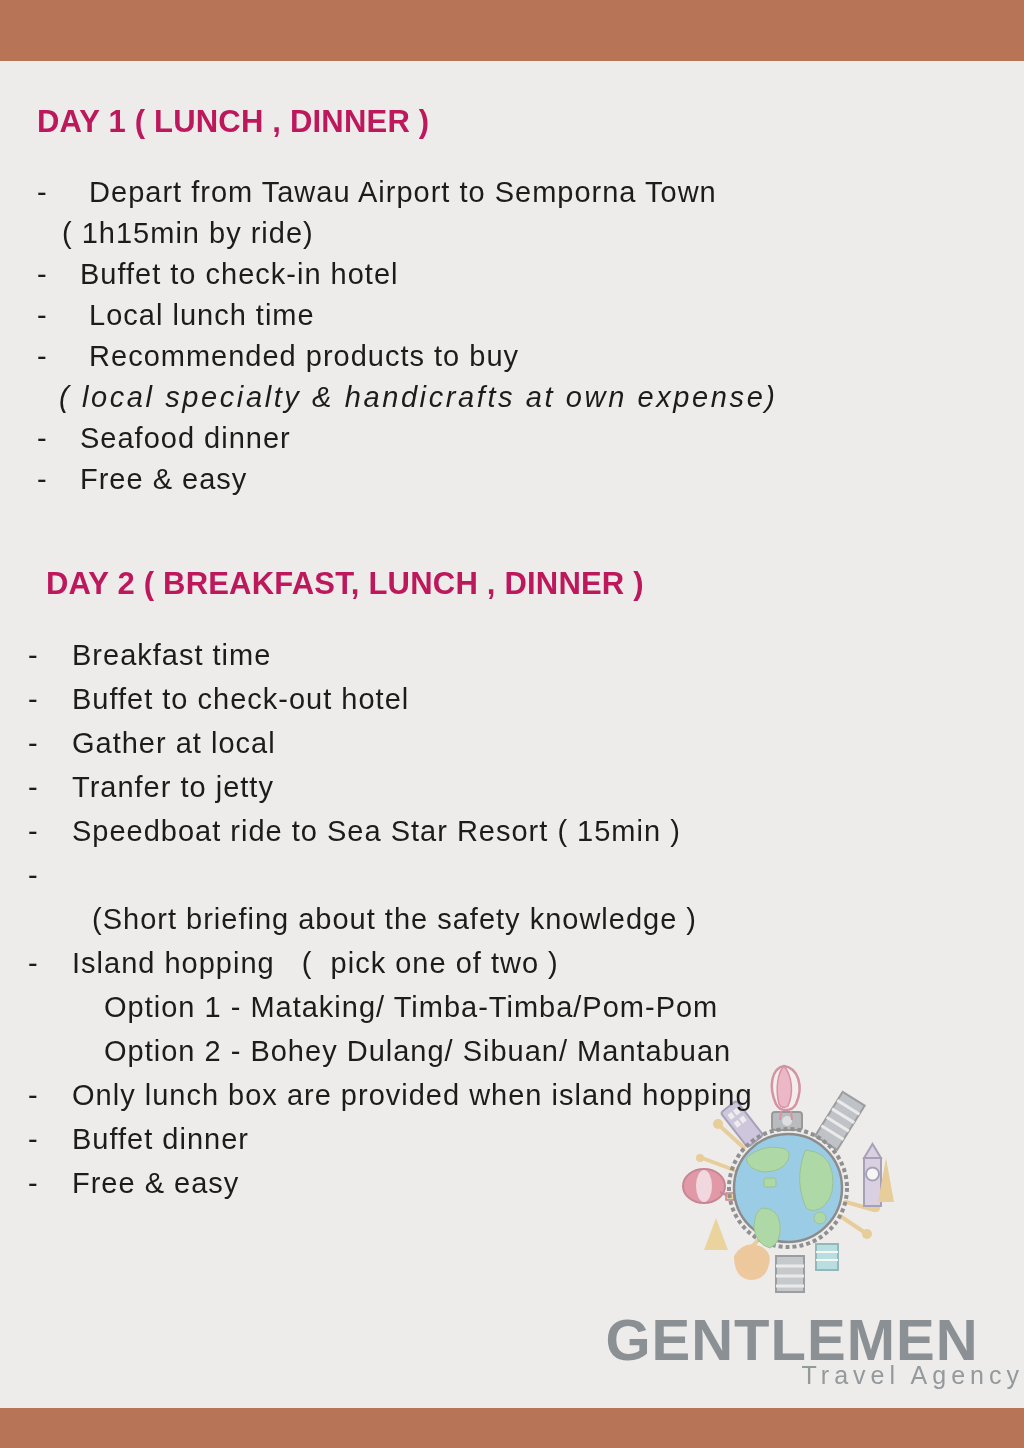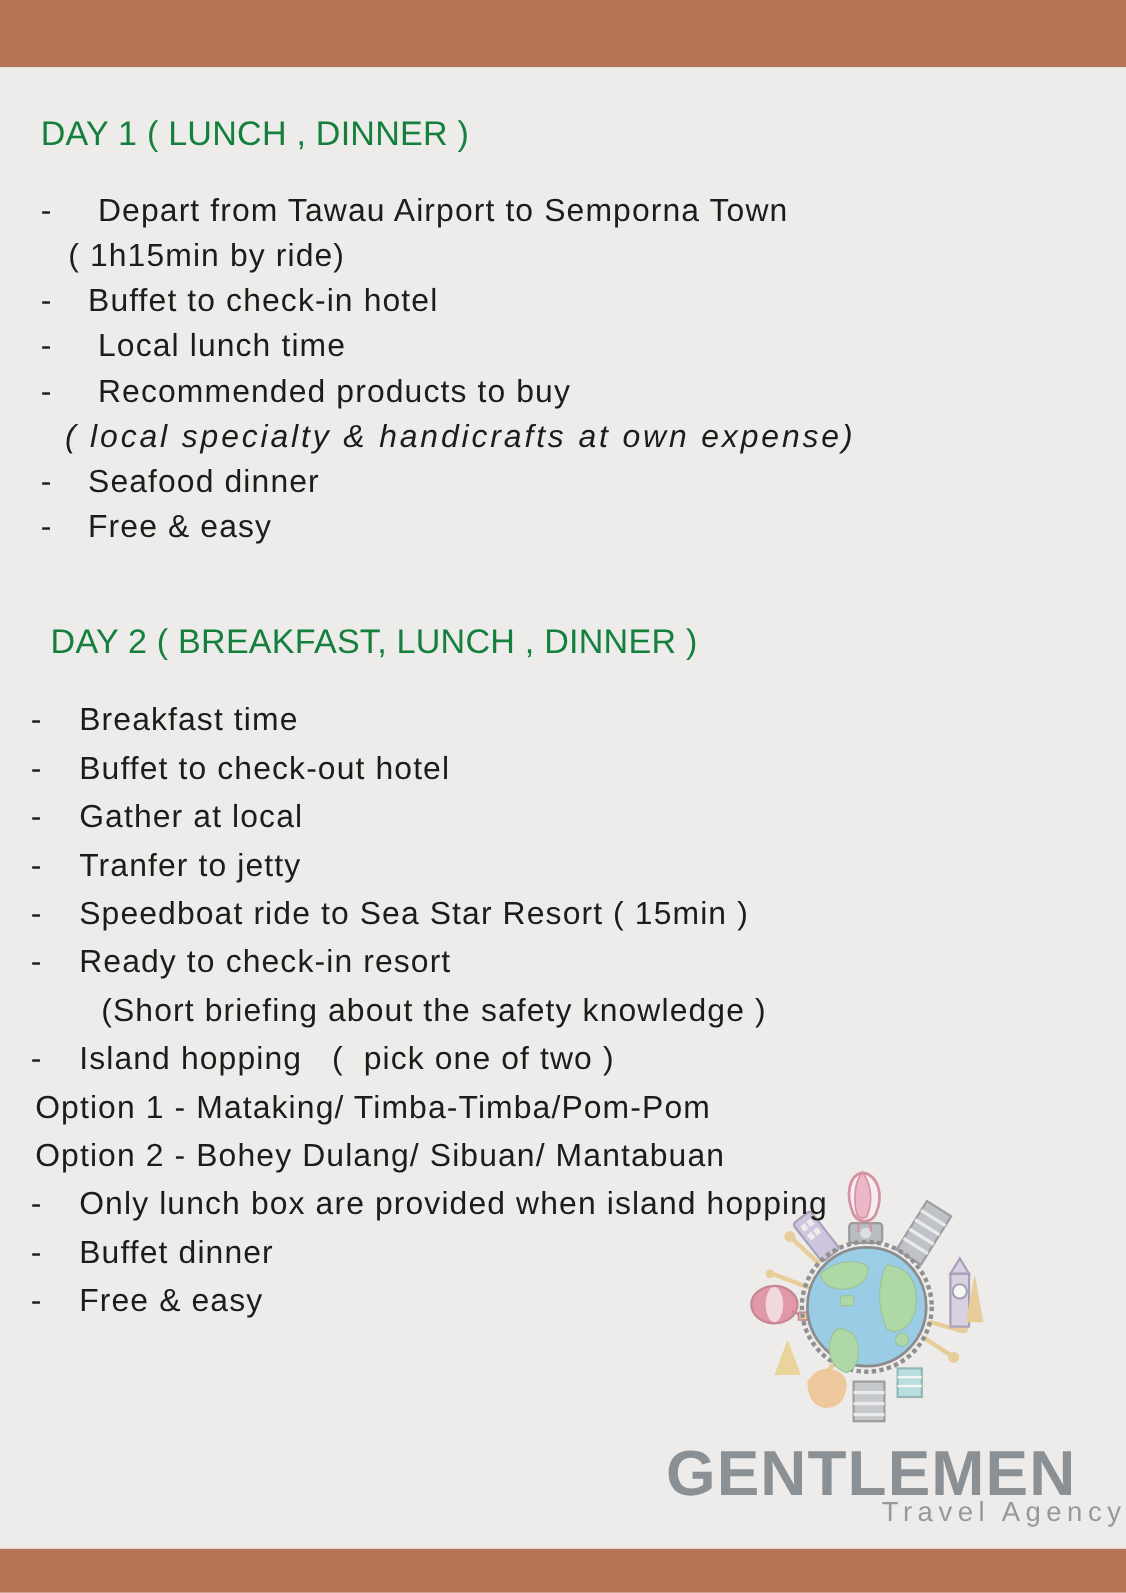--- a/index.html
+++ b/index.html
@@ -14,22 +14,22 @@
   .bar {
     position: absolute; left: 0; right: 0;
     background: #B87456;
   }
   #top-bar { top: 0; height: 61px; }
   #bottom-bar { bottom: 0; height: 40px; }
 
   .day-title {
     position: absolute;
     font-size: 31px;
-    font-weight: 400;
-    color: #15803d;
+    font-weight: 700;
+    color: #be185d;
     letter-spacing: 0.2px;
     white-space: pre;
     z-index: 2;
   }
   #day1-title { left: 37px; top: 104px; }
   #day2-title { left: 46px; top: 566px; }
 
   .list {
     position: absolute;
     left: 0; right: 0;
@@ -50,21 +50,21 @@
   .dash { flex: 0 0 auto; }
   #day1-list .dash { width: 43px; }
   #day2-list .dash { width: 44px; }
 
   .txt { white-space: pre-wrap; }
 
   
   #day1-list .row.cont-ride   { padding-left: 62px; }
   #day1-list .row.cont-spread { padding-left: 59px; letter-spacing: 2.6px; font-style: italic; }
   #day2-list .row.cont-short  { padding-left: 92px; }
-  #day2-list .row.cont-opt    { padding-left: 32px; }
+  #day2-list .row.cont-opt    { padding-left: 104px; }
 
   
   #logo-globe {
     position: absolute;
     left: 668px; top: 1060px;
     width: 240px; height: 240px;
     z-index: 1;
   }
   #brand-name {
     position: absolute;
@@ -145,21 +145,20 @@
   <div class="row">
     <span class="dash">-</span>
     <span class="txt">Tranfer to jetty</span>
   </div>
   <div class="row">
     <span class="dash">-</span>
     <span class="txt">Speedboat ride to Sea Star Resort ( 15min )</span>
   </div>
   <div class="row">
     <span class="dash">-</span>
-    <span class="txt">Ready to check-in resort</span>
   </div>
   <div class="row cont-short">
     <span class="txt">(Short briefing about the safety knowledge )</span>
   </div>
   <div class="row">
     <span class="dash">-</span>
     <span class="txt">Island hopping   (  pick one of two )</span>
   </div>
   <div class="row cont-opt">
     <span class="txt">Option 1 - Mataking/ Timba-Timba/Pom-Pom</span>

